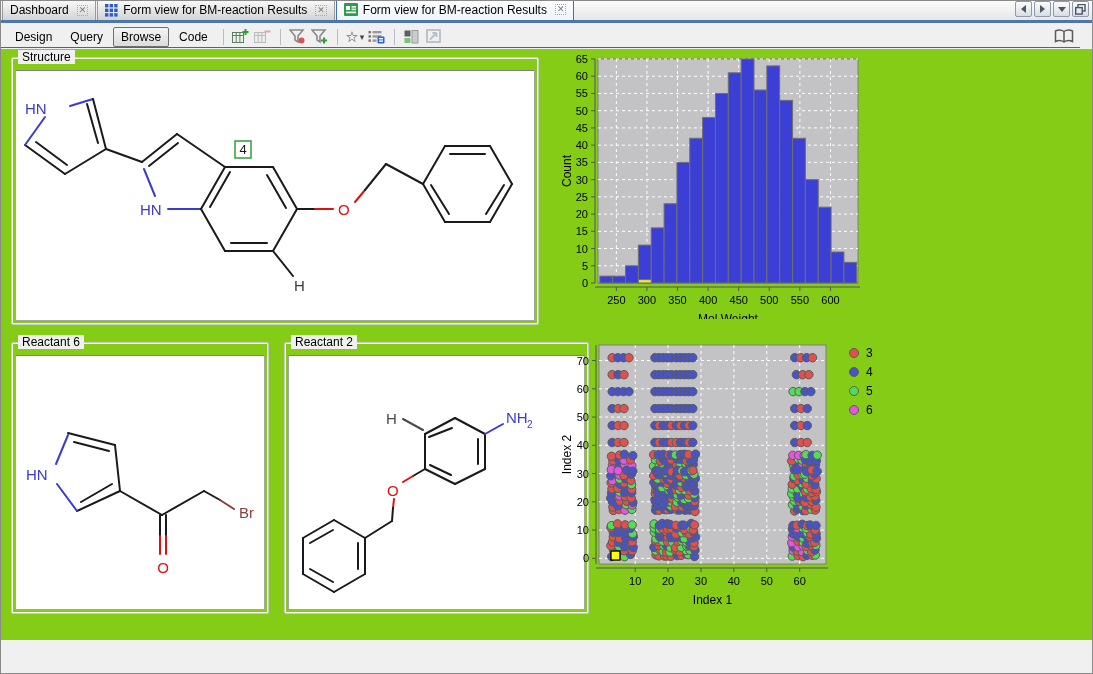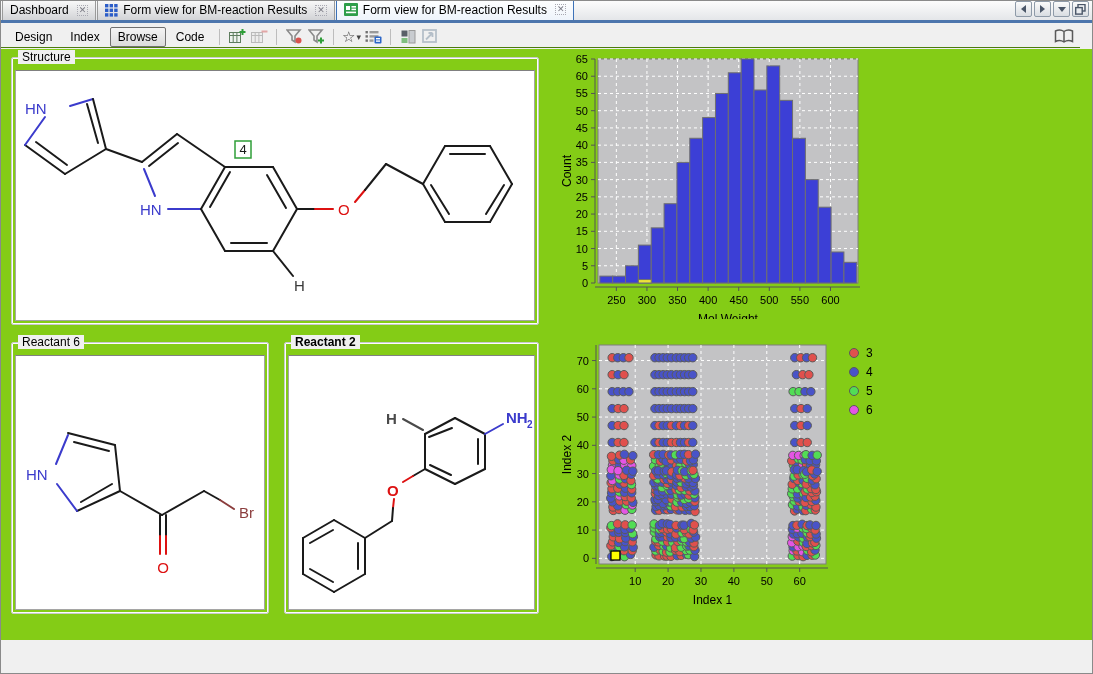--- a/index.html
+++ b/index.html
@@ -109,21 +109,21 @@
         <svg width="11" height="11">
           <rect x="3" y="0.5" width="7" height="6.5" fill="none" stroke="#4a5668" stroke-width="1.4"></rect>
           <rect x="0.7" y="3.6" width="6.5" height="6.5" fill="#e8ebef" stroke="#4a5668" stroke-width="1.4"></rect>
         </svg>
       </div>
     </div>
   </div>
 
   <div class="toolbar">
     <span class="tb-btn">Design</span>
-    <span class="tb-btn">Index</span>
+    <span class="tb-btn">Query</span>
     <span class="tb-btn pressed">Browse</span>
     <span class="tb-btn">Code</span>
     <span class="tb-sep"></span>
     <span class="tb-icon">
       <svg width="17" height="15">
         <rect x="0.5" y="3.5" width="11" height="10" fill="#eef3ee" stroke="#5e7d5e"></rect>
         <line x1="0.5" y1="6.5" x2="11.5" y2="6.5" stroke="#5e7d5e"></line>
         <line x1="4.2" y1="3.5" x2="4.2" y2="13.5" stroke="#5e7d5e"></line>
           <line x1="7.9" y1="3.5" x2="7.9" y2="13.5" stroke="#5e7d5e"></line>
         <path d="M13.5 0 L13.5 6 M10.5 3 L16.5 3" stroke="#2f9e38" stroke-width="2"></path>
@@ -355,21 +355,21 @@
             <path d="M188 135 L204 144"></path>
             <path d="M204 144 L218 153" stroke="#8b3d3d"></path>
           </g>
           <text x="10" y="124" font-size="15" fill="#3b3bcc">HN</text>
           <text x="147" y="217" font-size="15" text-anchor="middle" fill="#dd1111">O</text>
           <text x="223" y="162" font-size="15" fill="#8b3d3d">Br</text>
         </svg>
       </div>
     </div>
 
-    <div class="groupbox" style="left:283px; top:293px; width:255px; height:272px;font-weight:bold;">
+    <div class="groupbox" style="left:283px; top:293px; width:305px; height:272px;">
       <span class="group-label">Reactant 2</span>
       <div class="group-panel">
         <svg width="247" height="255" viewBox="0 0 247 255">
           <g stroke="#1a1a1a" stroke-width="2" fill="none" stroke-linecap="round">
             <path d="M114 63 L134 74" stroke="#4a4a4a"></path>
             <path d="M136 78 L166 62 M140 81 L163 72"></path>
             <path d="M166 62 L196 78"></path>
             <path d="M196 78 L196 113 M189 83 L189 108"></path>
             <path d="M196 113 L166 128"></path>
             <path d="M166 128 L136 113 M162 119 L141 109"></path>

